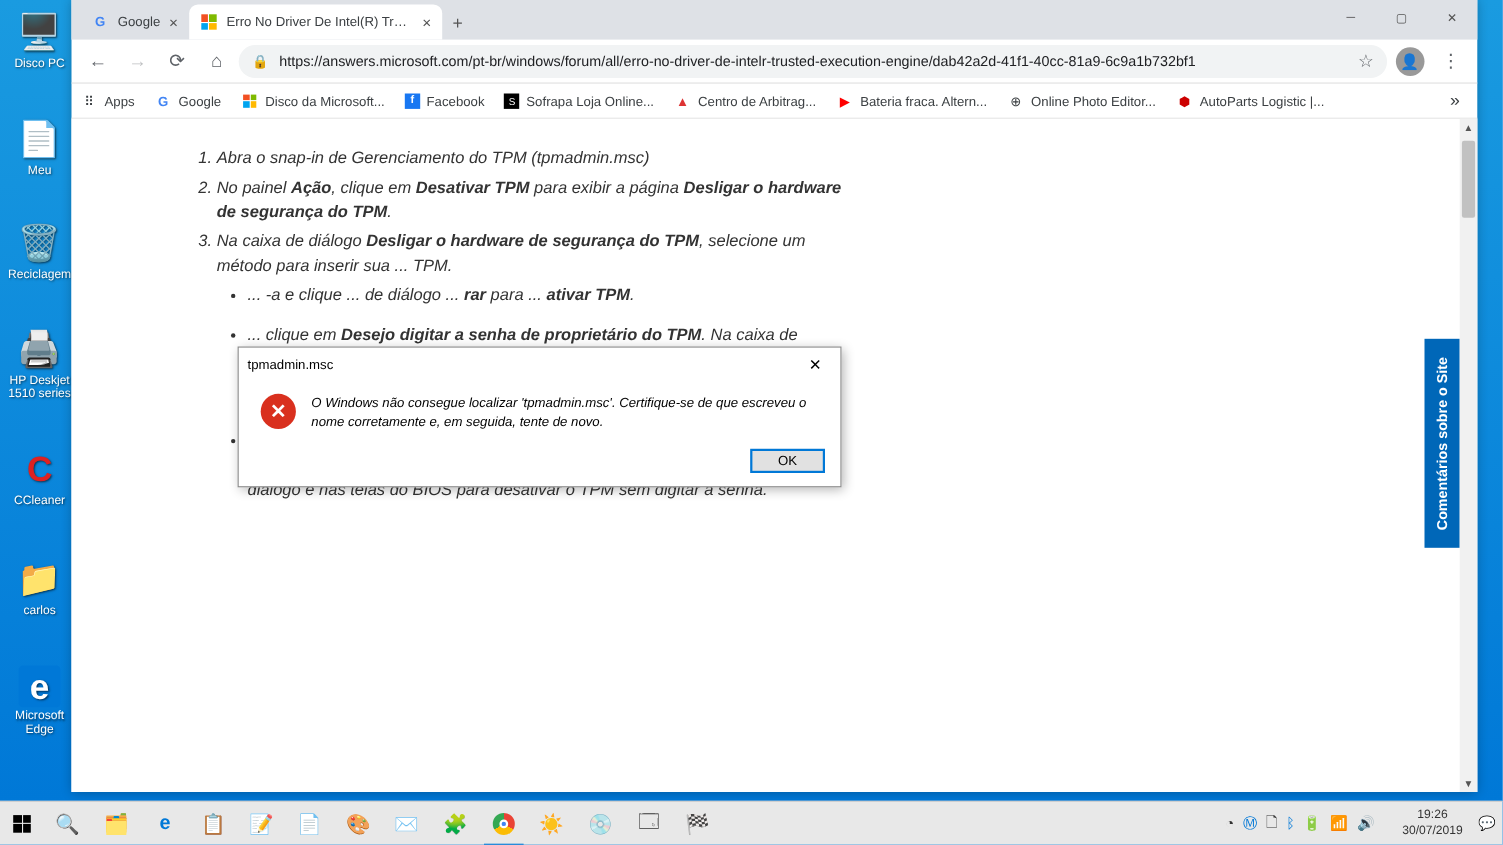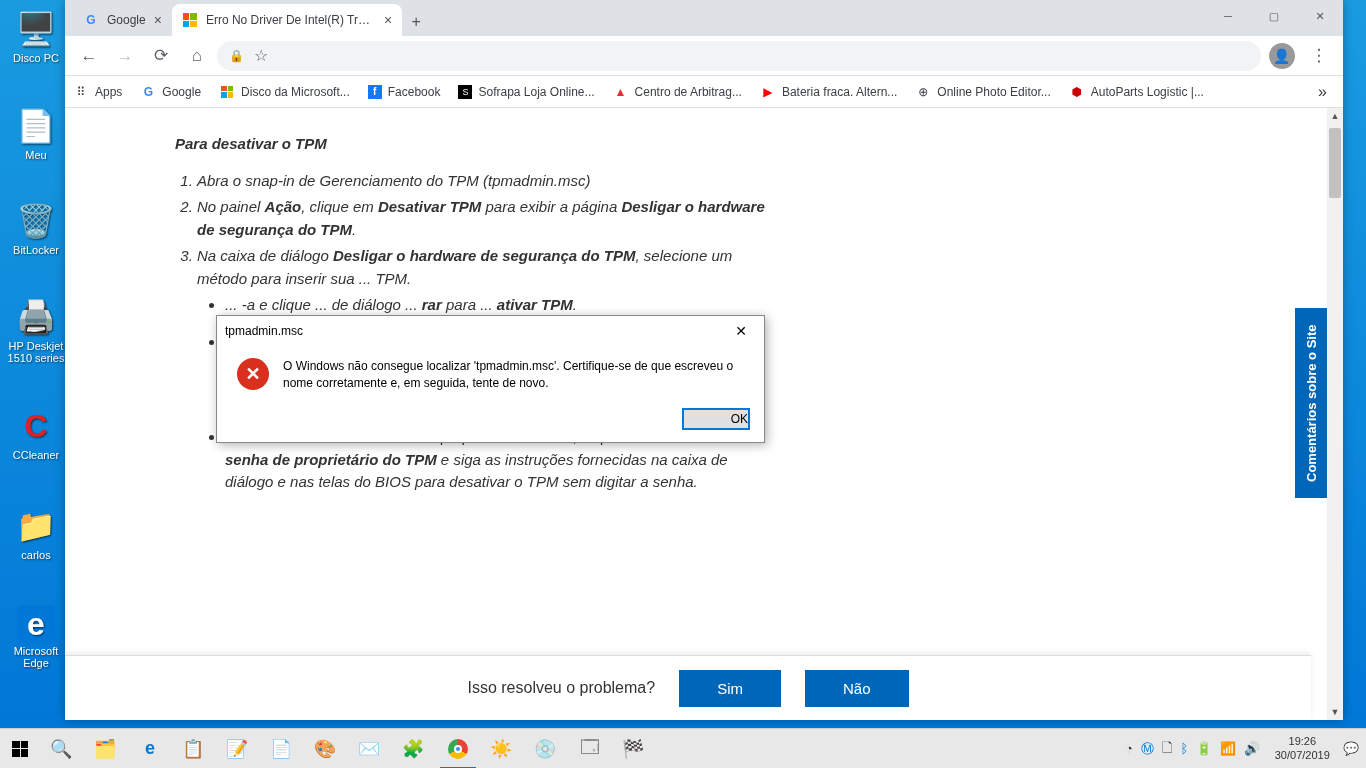--- a/index.html
+++ b/index.html
@@ -57,50 +57,50 @@
 
 
 .side-feedback { position: absolute; right: 16px; top: 200px; width: 32px; height: 190px; background: #0067b8; color: #fff; writing-mode: vertical-rl; transform: rotate(180deg); display: flex; align-items: center; justify-content: center; font-size: 13px; font-weight: 600; cursor: pointer; }
 
 
 .win-dialog { position: absolute; top: 315px; left: 216px; width: 549px; background: #fff; border: 1px solid #888; box-shadow: 2px 2px 10px rgba(0,0,0,0.3); }
 .dlg-title { height: 30px; display: flex; align-items: center; padding: 0 8px; font-size: 12px; justify-content: space-between; }
 .dlg-title .close { width: 30px; text-align: center; cursor: pointer; font-size: 14px; }
 .dlg-body { display: flex; padding: 12px 20px 8px; gap: 14px; align-items: flex-start; }
 .dlg-icon { width: 32px; height: 32px; border-radius: 50%; background: #d9301e; color: #fff; display: flex; align-items: center; justify-content: center; font-size: 18px; font-weight: bold; flex-shrink: 0; }
-.dlg-text { font-size: 12px; line-height: 1.4; color: #000; }
+.dlg-text { font-size: 12px; line-height: 1.4; color: #000; font-style: italic; }
 .dlg-buttons { display: flex; justify-content: flex-end; padding: 8px 14px 12px; }
-.dlg-btn { width: 68px; height: 22px; background: #e1e1e1; border: 2px solid #0078d7; font-size: 12px; cursor: pointer; text-align: right; }
+.dlg-btn { width: 68px; height: 22px; background: #e1e1e1; border: 2px solid #0078d7; font-size: 12px; cursor: pointer; }
 
 
 .taskbar { position: absolute; bottom: 0; left: 0; width: 1366px; height: 40px; background: #e8e8e8; border-top: 1px solid #ccc; display: flex; align-items: center; }
 .tb-start { width: 40px; height: 40px; display: flex; align-items: center; justify-content: center; cursor: pointer; }
 .win-logo { width: 16px; height: 16px; display: grid; grid-template: 1fr 1fr / 1fr 1fr; gap: 1px; }
 .win-logo div { background: #000; }
 .tb-item { width: 44px; height: 40px; display: flex; align-items: center; justify-content: center; cursor: pointer; font-size: 18px; color: #333; position: relative; }
 .tb-item.active::after { content: ''; position: absolute; bottom: 0; left: 4px; right: 4px; height: 2px; background: #0078d7; }
 .tb-tray { margin-left: auto; display: flex; align-items: center; gap: 8px; padding-right: 6px; font-size: 12px; color: #333; }
 .tb-tray .tray-icon { font-size: 13px; cursor: pointer; }
-.tb-clock { text-align: center; line-height: 1.2; font-size: 11px; padding: 0 6px; }
+.tb-clock { text-align: center; line-height: 1.2; font-size: 11px; padding: 0 6px; margin-left: 11px; }
 </style>
 </head>
 <body>
 
 <div class="desktop">
   <div class="desktop-icon" style="top:8px;left:6px">
       <div class="icon-img">🖥️</div>
       <div>Disco PC</div>
     </div>
   <div class="desktop-icon" style="top:105px;left:6px">
       <div class="icon-img">📄</div>
       <div>Meu</div>
     </div>
   <div class="desktop-icon" style="top:200px;left:6px">
       <div class="icon-img">🗑️</div>
-      <div>BitLocker</div>
+      <div>Reciclagem</div>
     </div>
   <div class="desktop-icon" style="top:296px;left:6px">
       <div class="icon-img">🖨️</div>
       <div>HP Deskjet 1510 series</div>
     </div>
   <div class="desktop-icon" style="top:405px;left:6px">
       <div class="icon-img" style="color:#d22;font-weight:bold">C</div>
       <div>CCleaner</div>
     </div>
   <div class="desktop-icon" style="top:505px;left:6px">
@@ -140,20 +140,21 @@
     </div>
   </div>
 
   <div class="toolbar">
     <div class="tb-btn">←</div>
     <div class="tb-btn" style="opacity:0.4">→</div>
     <div class="tb-btn">⟳</div>
     <div class="tb-btn">⌂</div>
     <div class="addr-bar">
       <span class="lock">🔒</span>
+      <span class="url">https://answers.microsoft.com/pt-br/windows/forum/all/erro-no-driver-de-intelr-trusted-execution-engine/dab42a2d-41f1-40cc-81a9-6c9a1b732bf1</span>
       <span class="star">☆</span>
     </div>
     <div class="avatar">👤</div>
     <div class="tb-btn">⋮</div>
   </div>
 
   <div class="bookmarks">
     <div class="bookmark">
         <span class="bm-icon">⠿</span>
         <span>Apps</span>
@@ -196,36 +197,30 @@
     <div class="bookmark">
         <span class="bm-icon" style="color:#c00">⬢</span>
         <span>AutoParts Logistic |...</span>
       </div>
     <div class="bm-overflow">»</div>
   </div>
 
   <div class="page">
     <div class="page-scroll">
       <div class="article">
-        <p><b>Para desativar o TPM</b></p>
         <ol>
           <li><span>Abra o snap-in de Gerenciamento do TPM (tpmadmin.msc)</span></li>
           <li><span>No painel <b>Ação</b>, clique em <b>Desativar TPM</b> para exibir a página <b>Desligar o hardware de segurança do TPM</b>.</span></li>
           <li><span>Na caixa de diálogo <b>Desligar o hardware de segurança do TPM</b>, selecione um método para inserir sua ... TPM.</span></li>
         </ol>
         <ul>
           <li><span>... -a e clique ... de diálogo ... <b>rar</b> para ... <b>ativar TPM</b>.</span></li>
           <li style="margin-top:14px"><span>... clique em <b>Desejo digitar a senha de proprietário do TPM</b>. Na caixa de diálogo <b>Digite sua senha de proprietário do TPM</b>, digite sua senha (incluindo traços) e clique em <b>Desativar TPM</b>.</span></li>
           <li style="margin-top:28px"><span>Se você não souber a senha de proprietário do TPM, clique em <b>Não tenho a senha de proprietário do TPM</b> e siga as instruções fornecidas na caixa de diálogo e nas telas do BIOS para desativar o TPM sem digitar a senha.</span></li>
         </ul>
-      </div>
-      <div class="feedback-bar">
-        <span>Isso resolveu o problema?</span>
-        <div class="fb-btn">Sim</div>
-        <div class="fb-btn">Não</div>
       </div>
     </div>
     <div class="side-feedback">Comentários sobre o Site</div>
     <div class="scrollbar">
       <div class="scroll-arrow up">▲</div>
       <div class="scroll-thumb"></div>
       <div class="scroll-arrow down">▼</div>
     </div>
   </div>
 </div>

